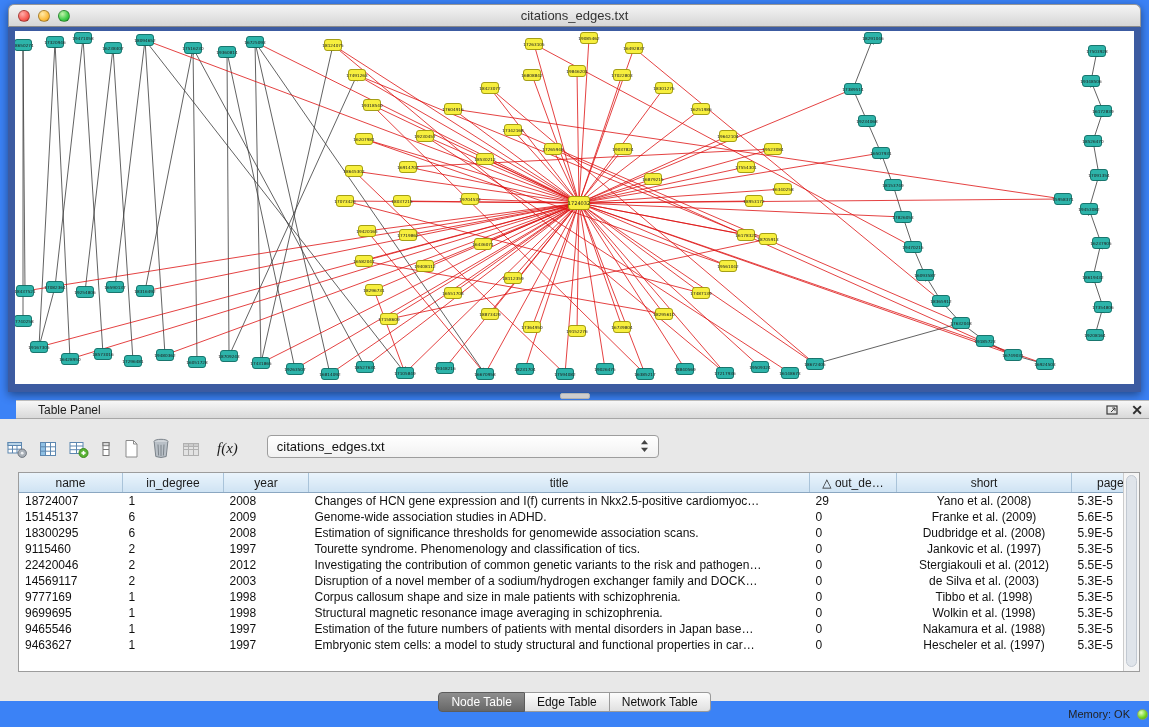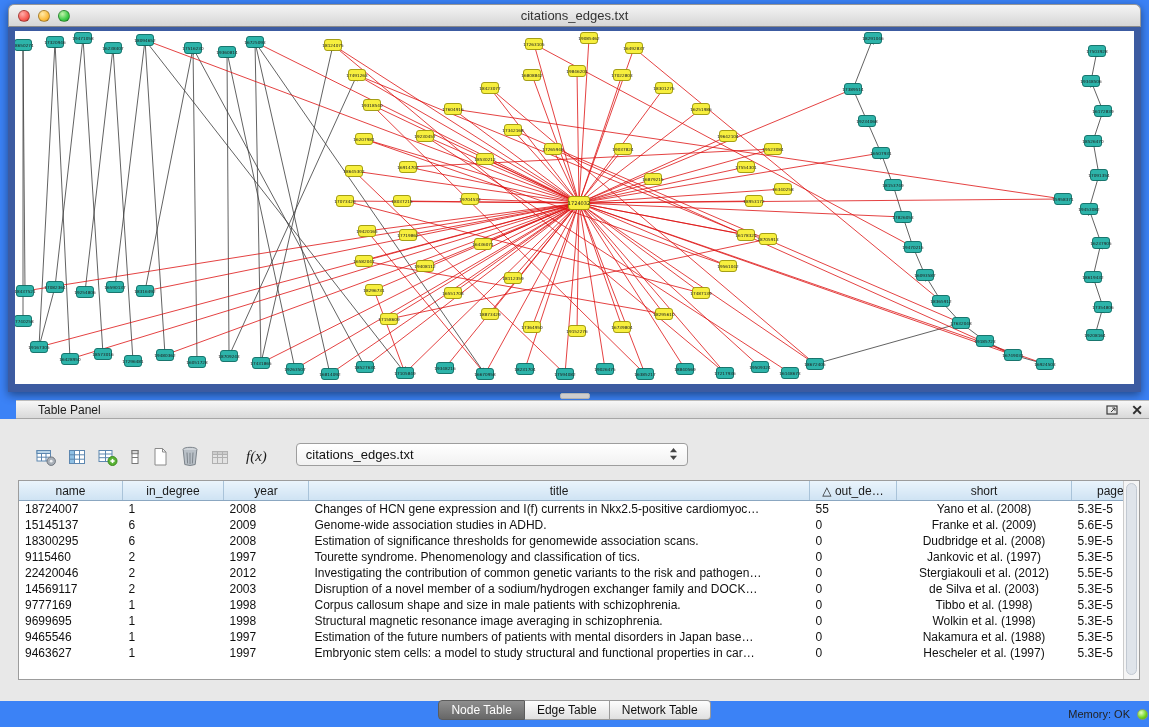--- a/index.html
+++ b/index.html
@@ -30,21 +30,21 @@
   
   .panel-header{position:absolute;left:16px;top:400px;width:1149px;height:19px;box-sizing:border-box;
                 background:linear-gradient(#f7f7f7,#d9d9d9);border-top:1px solid #bcbcbc;
                 border-bottom:1px solid #a6a6a6;display:flex;align-items:center;
                 padding:0 22px;font-size:12px;color:#1c1c1c;}
   .ph-icons{margin-left:auto;display:flex;align-items:center;gap:12px;}
   .close-x{font-size:14px;font-weight:bold;color:#2e2e2e;line-height:1;cursor:default;}
 
   .panel-body{position:absolute;left:0;top:419px;width:1149px;height:282px;background:#e8e8e8;}
 
-  .toolbar{display:flex;align-items:flex-end;gap:11px;padding-left:36px;margin-top:22px;height:26px;}
+  .toolbar{display:flex;align-items:flex-end;gap:11px;padding-left:7px;margin-top:14px;height:26px;}
   .tbtn{background:none;border:none;padding:0;display:flex;align-items:flex-end;cursor:default;}
   .fx{font-family:"Liberation Serif",serif;font-style:italic;font-size:15px;color:#1a1a1a;padding:0 2px 2px 4px;}
   .combo{margin-left:16px;width:392px;height:23px;box-sizing:border-box;background:linear-gradient(#ffffff,#f1f1f1);
          border:1px solid #9d9d9d;border-radius:4px;display:flex;align-items:center;
          padding:0 9px;font-size:13px;color:#111;position:relative;align-self:center;}
   .combo .arrows{margin-left:auto;}
 
   .table-wrap{position:relative;margin:13px 9px 0 18px;height:200px;border:1px solid #9c9c9c;
               background:#fff;box-sizing:border-box;padding-left:40px;}
   .table-scroll{position:absolute;left:0;top:0;bottom:0;right:15px;overflow:hidden;}
@@ -563,21 +563,21 @@
                 <th style="width: 92px;">pagerank</th>
                 <th class="filler"></th>
               </tr>
             </thead>
           <tbody id="tbody">
               <tr>
                 <td class="col0">18724007</td>
                 <td class="col1">1</td>
                 <td class="col2">2008</td>
                 <td class="col3">Changes of HCN gene expression and I(f) currents in Nkx2.5-positive cardiomyoc…</td>
-                <td class="col4">55</td>
+                <td class="col4">29</td>
                 <td class="col5">Yano et al. (2008)</td>
                 <td class="col6">5.3E-5</td>
                 <td></td>
               </tr>
               <tr>
                 <td class="col0">15145137</td>
                 <td class="col1">6</td>
                 <td class="col2">2009</td>
                 <td class="col3">Genome-wide association studies in ADHD.</td>
                 <td class="col4">0</td>

